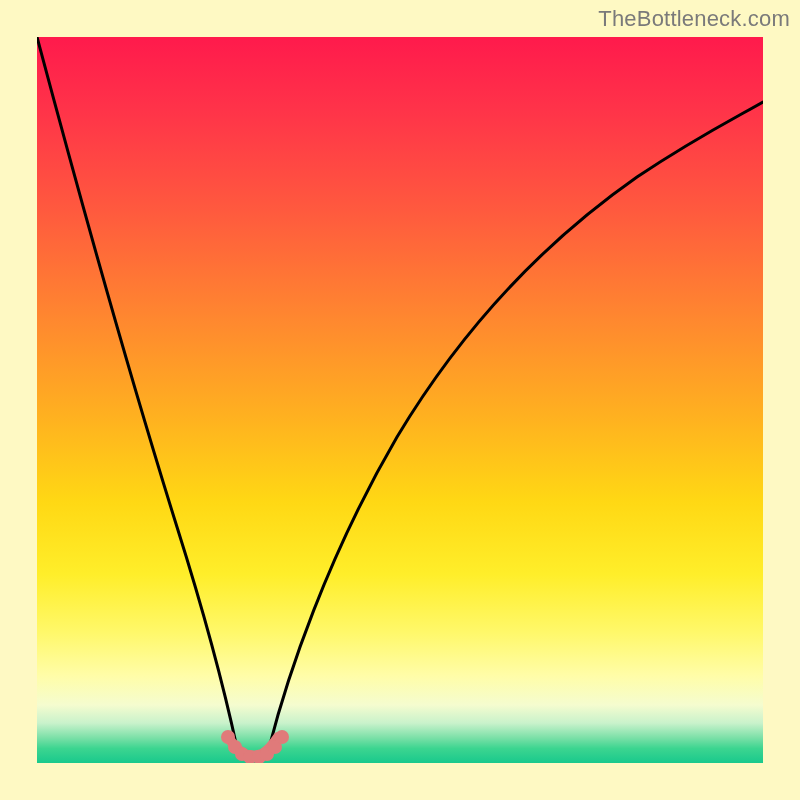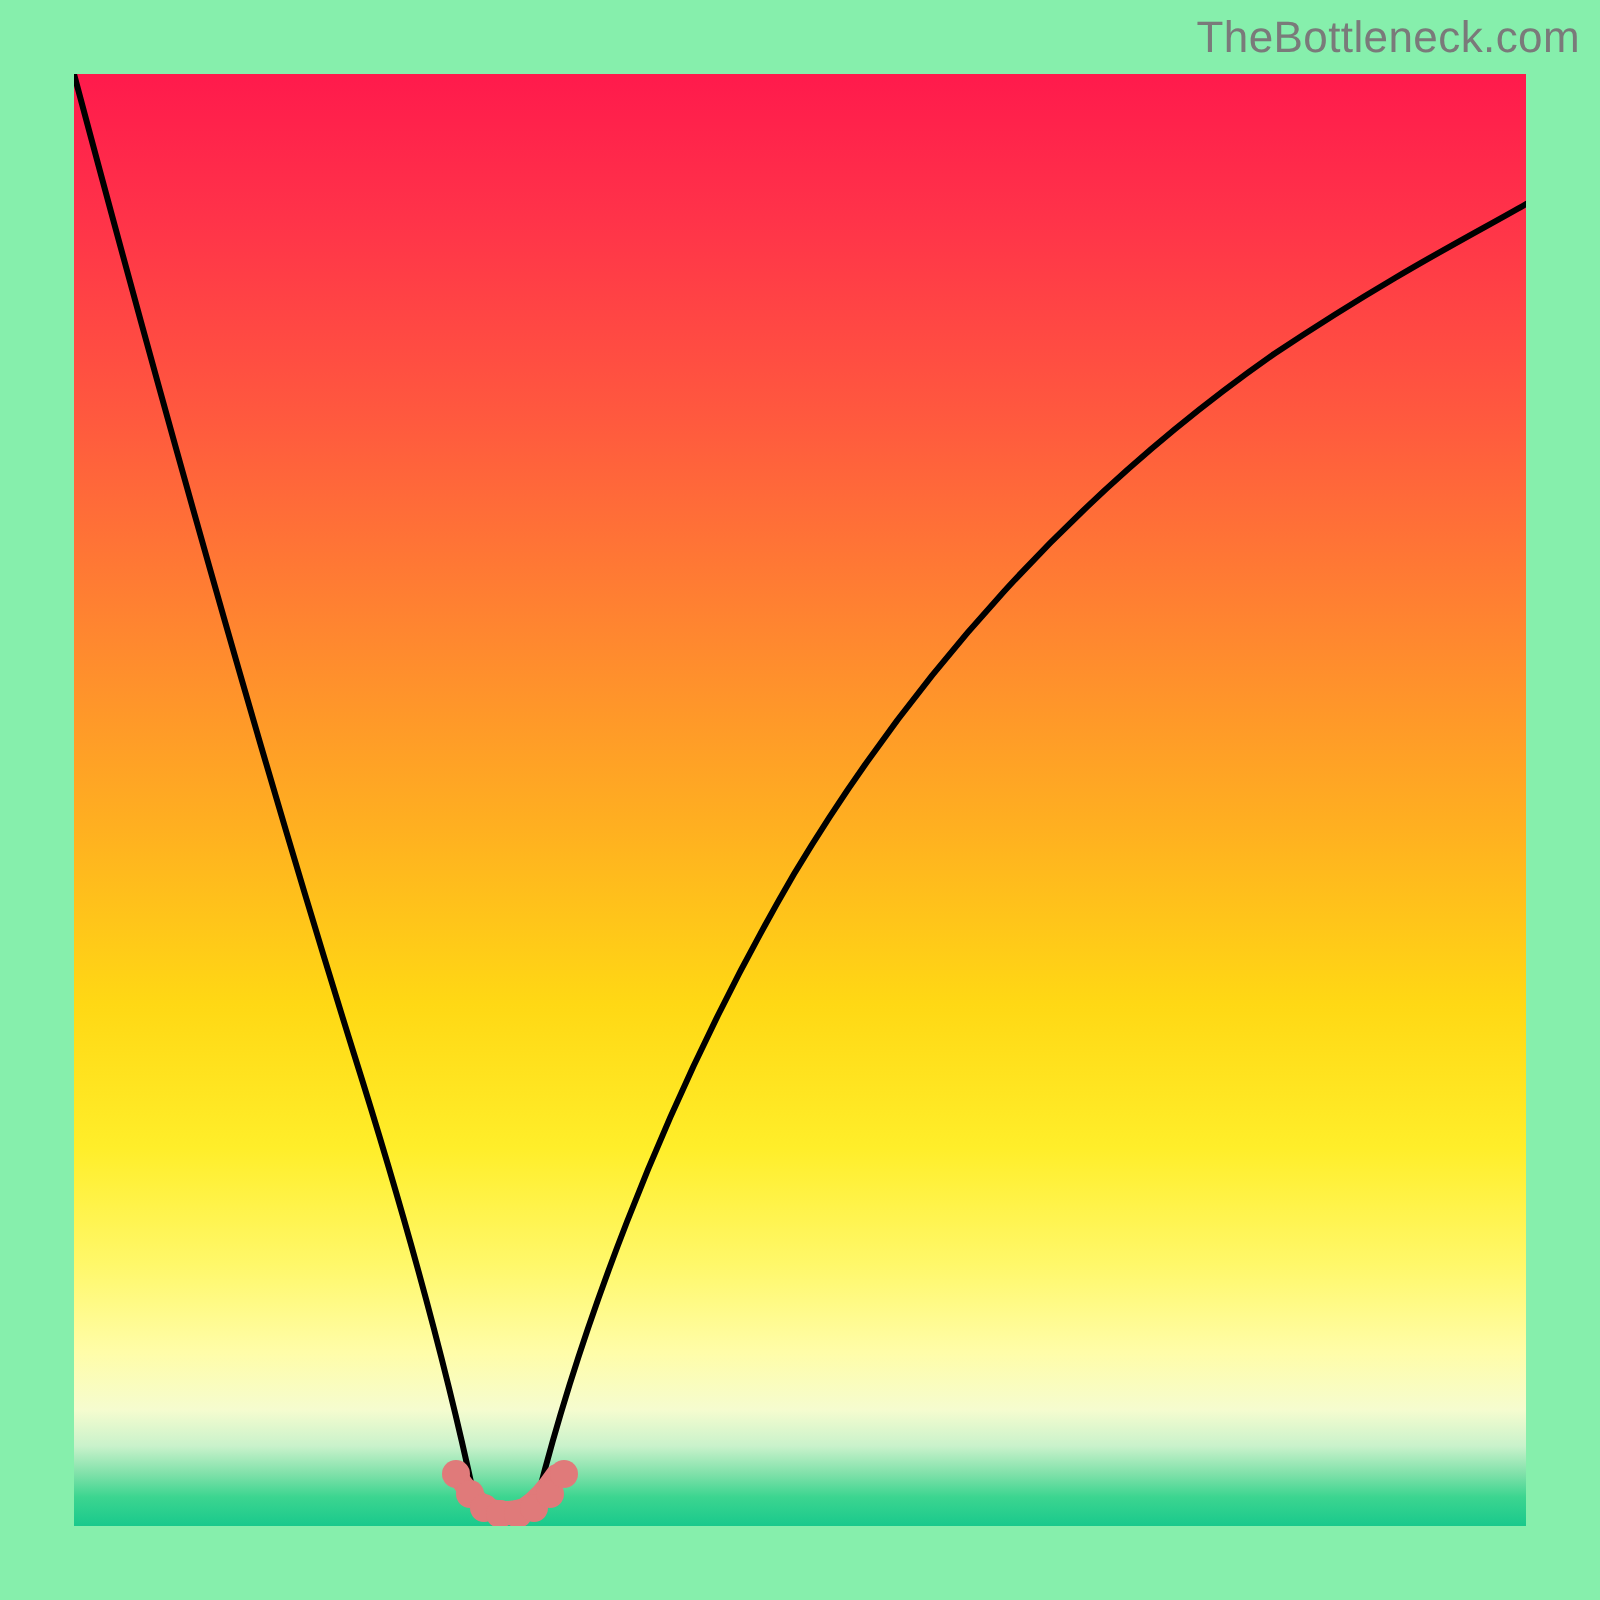--- a/index.html
+++ b/index.html
@@ -8,21 +8,21 @@
     width: 800px;
     height: 800px;
     background: #000;
     font-family: Arial, Helvetica, sans-serif;
     overflow: hidden;
   }
   .outer {
     position: relative;
     width: 800px;
     height: 800px;
-    background: #86efac;
+    background: #fef9c3;
   }
   .plot {
     position: absolute;
     left: 37px;
     top: 37px;
     width: 726px;
     height: 726px;
     
     background: linear-gradient(
       to bottom,

